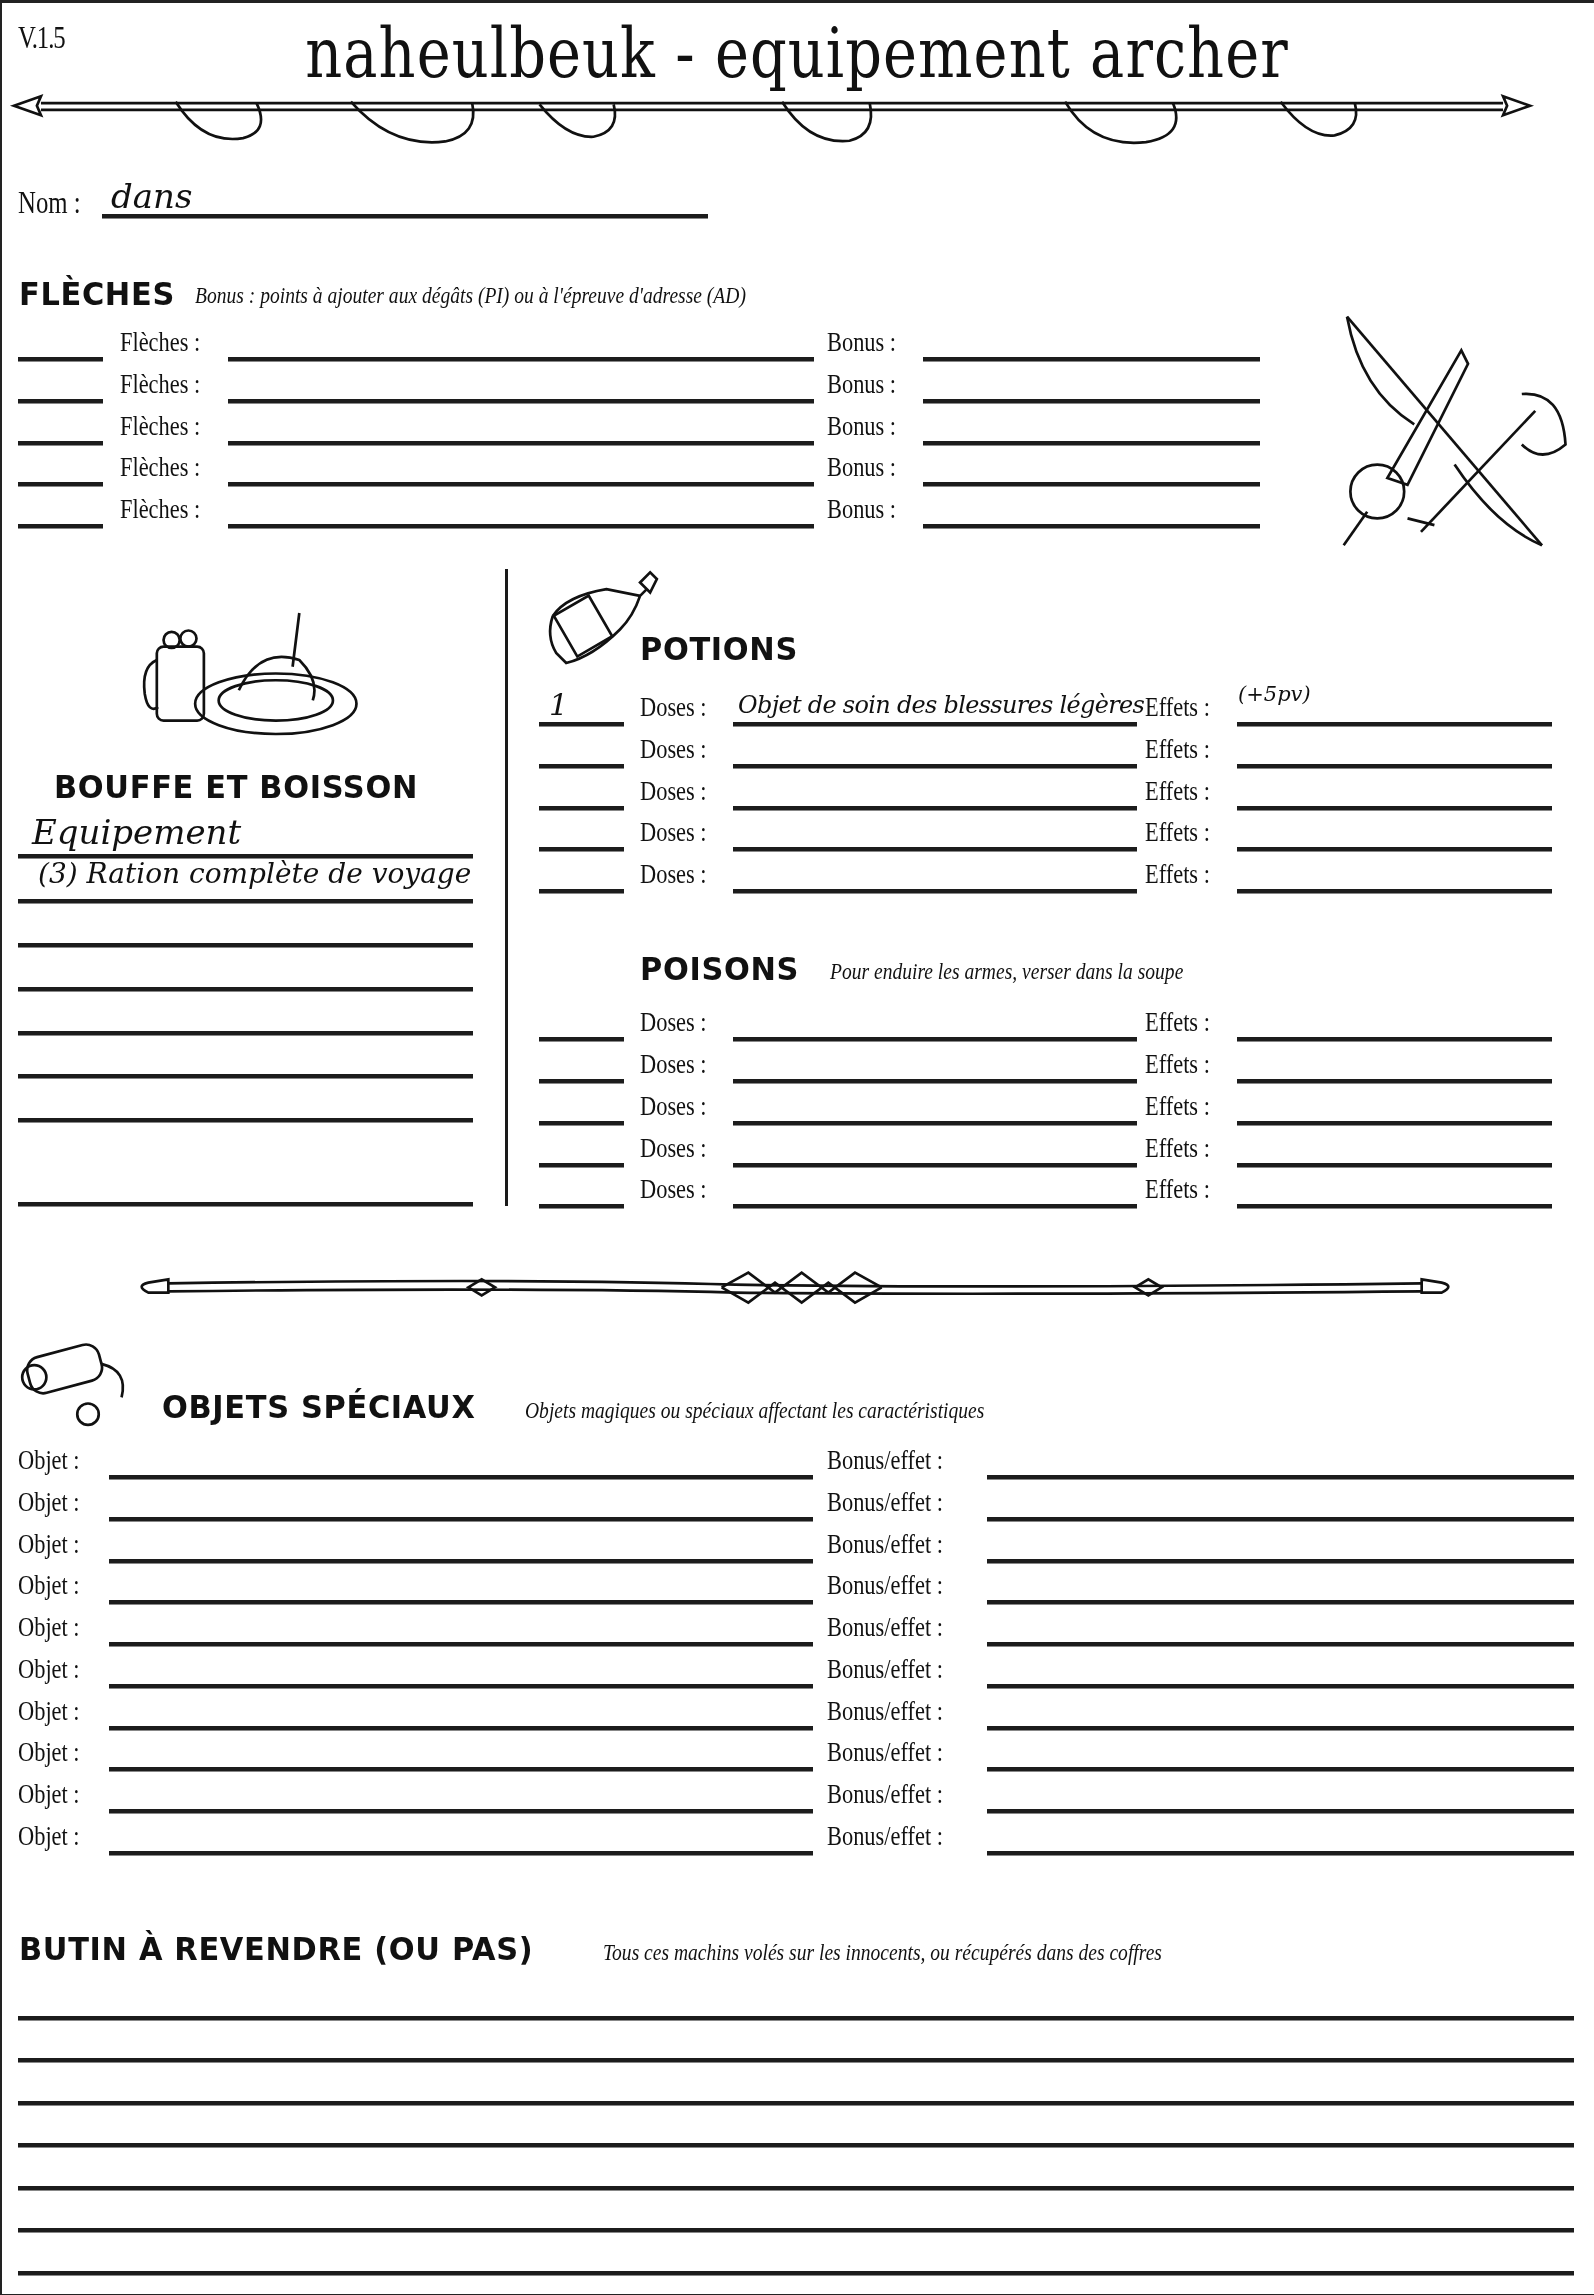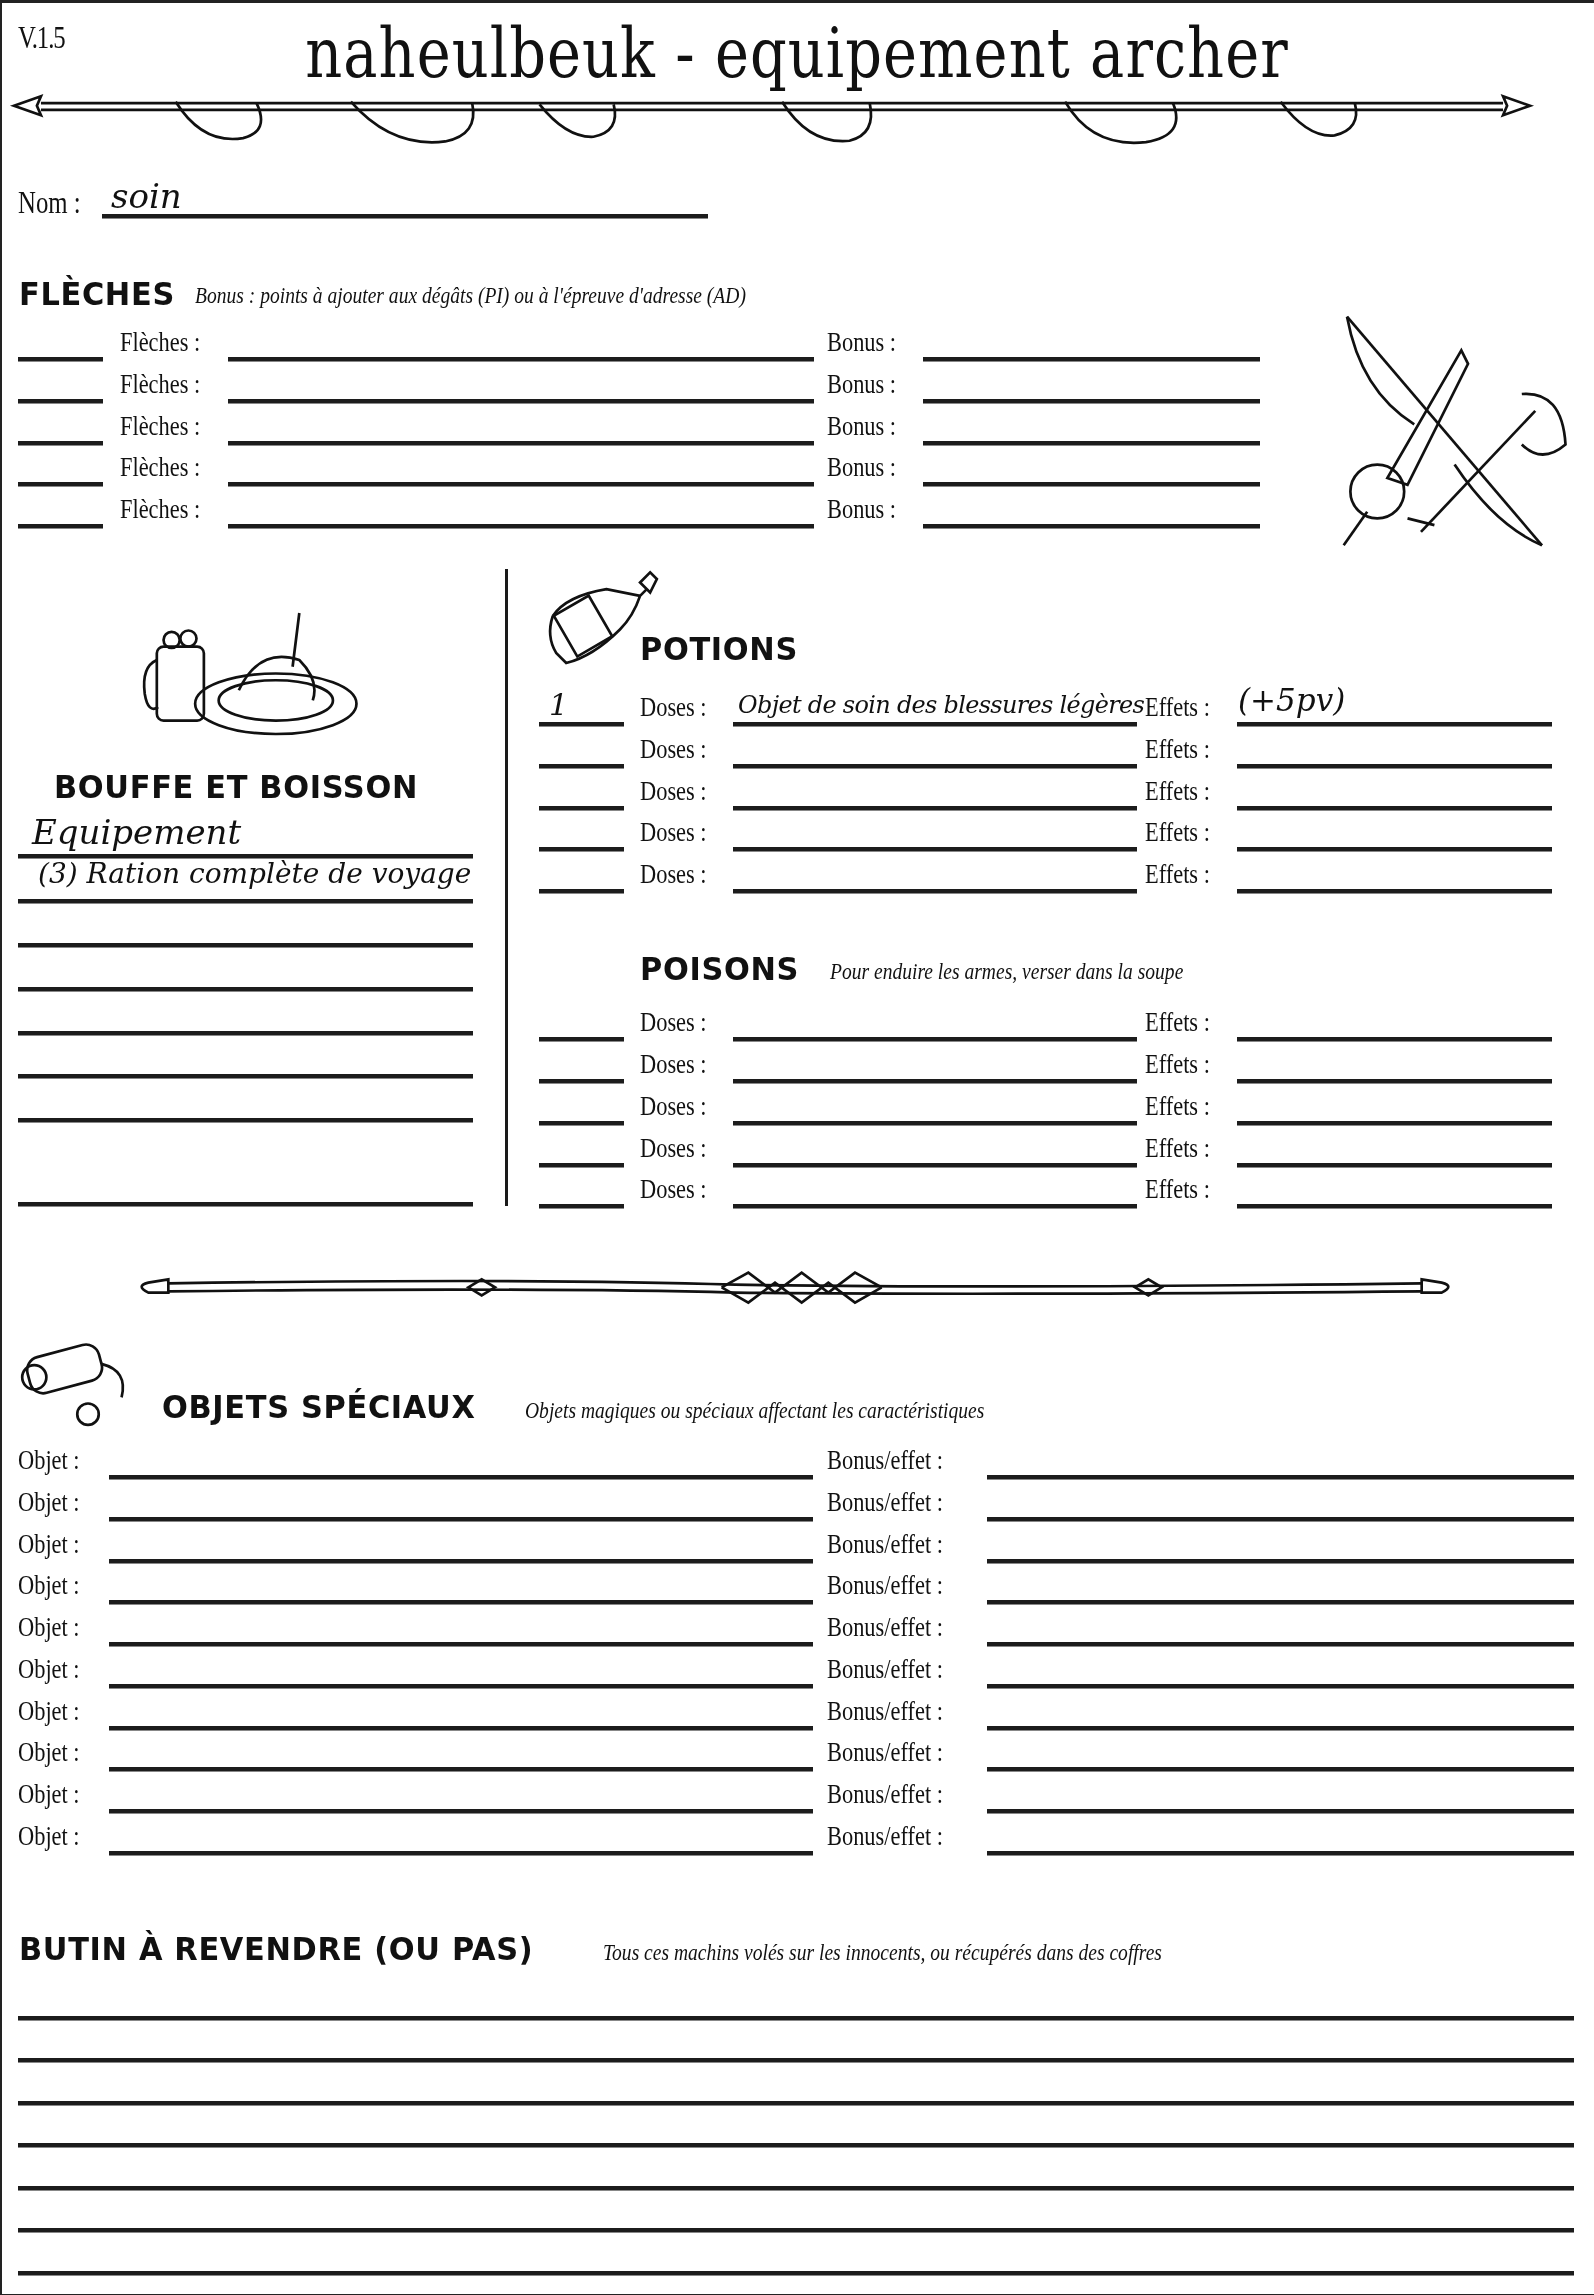--- a/index.html
+++ b/index.html
@@ -37,21 +37,21 @@
     <path d="M240 26 Q280 90 340 80 Q380 70 360 28"></path>
     <path d="M500 26 Q560 95 640 85 Q690 75 680 28"></path>
     <path d="M780 30 Q820 80 860 78 Q900 70 890 30"></path>
     <path d="M1140 26 Q1180 90 1240 84 Q1280 74 1270 28"></path>
     <path d="M1560 26 Q1600 95 1680 86 Q1740 76 1720 28"></path>
     <path d="M1880 26 Q1920 80 1960 76 Q2000 66 1990 28"></path>
   </g>
 </svg>
 
 <div class="abs label" style="left:17.5px;top:185px;font-size:31px">Nom :</div>
-<div class="abs hand" style="left:111px;top:176px;font-size:34px">soin</div>
+<div class="abs hand" style="left:111px;top:176px;font-size:34px">dans</div>
 <div class="rule" style="left:102px;top:214px;width:606px"></div>
 
 <div class="abs heading" style="left:19px;top:275px">FLÈCHES</div>
 <div class="abs subnote" style="left:195px;top:283px">Bonus : points à ajouter aux dégâts (PI) ou à l'épreuve d'adresse (AD)</div>
 <div id="fleches-rows">
     <div class="rule" style="left:17.5px;top:357px;width:85px"></div>
     <div class="abs hand" style="left:27px;top:325px;font-size:30px"></div>
     <div class="abs label" style="left:120px;top:326px">Flèches :</div>
     <div class="rule" style="left:228px;top:357px;width:586px"></div>
     <div class="abs hand" style="left:236px;top:325px;font-size:27px"></div>
@@ -152,21 +152,21 @@
 
 <div class="abs heading" style="left:640px;top:630px">POTIONS</div>
 <div id="potions-rows">
     <div class="rule" style="left:539px;top:722px;width:85px"></div>
     <div class="abs hand" style="left:549px;top:687px;font-size:30px">1</div>
     <div class="abs label" style="left:640px;top:691px">Doses :</div>
     <div class="rule" style="left:733px;top:722px;width:404px"></div>
     <div class="abs hand" style="left:738px;top:691px;font-size:24px;letter-spacing:-0.7px">Objet de soin des blessures légères</div>
     <div class="abs label" style="left:1145px;top:691px">Effets :</div>
     <div class="rule" style="left:1237px;top:722px;width:315px"></div>
-    <div class="abs hand" style="left:1238px;top:682px;font-size:31px">(+5pv)</div>
+    <div class="abs hand" style="left:1238px;top:682px;font-size:21px">(+5pv)</div>
     <div class="rule" style="left:539px;top:764px;width:85px"></div>
     <div class="abs hand" style="left:549px;top:729px;font-size:30px"></div>
     <div class="abs label" style="left:640px;top:733px">Doses :</div>
     <div class="rule" style="left:733px;top:764px;width:404px"></div>
     <div class="abs hand" style="left:738px;top:733px;font-size:24px;letter-spacing:-0.7px"></div>
     <div class="abs label" style="left:1145px;top:733px">Effets :</div>
     <div class="rule" style="left:1237px;top:764px;width:315px"></div>
     <div class="abs hand" style="left:1238px;top:723px;font-size:31px"></div>
     <div class="rule" style="left:539px;top:806px;width:85px"></div>
     <div class="abs hand" style="left:549px;top:771px;font-size:30px"></div>

